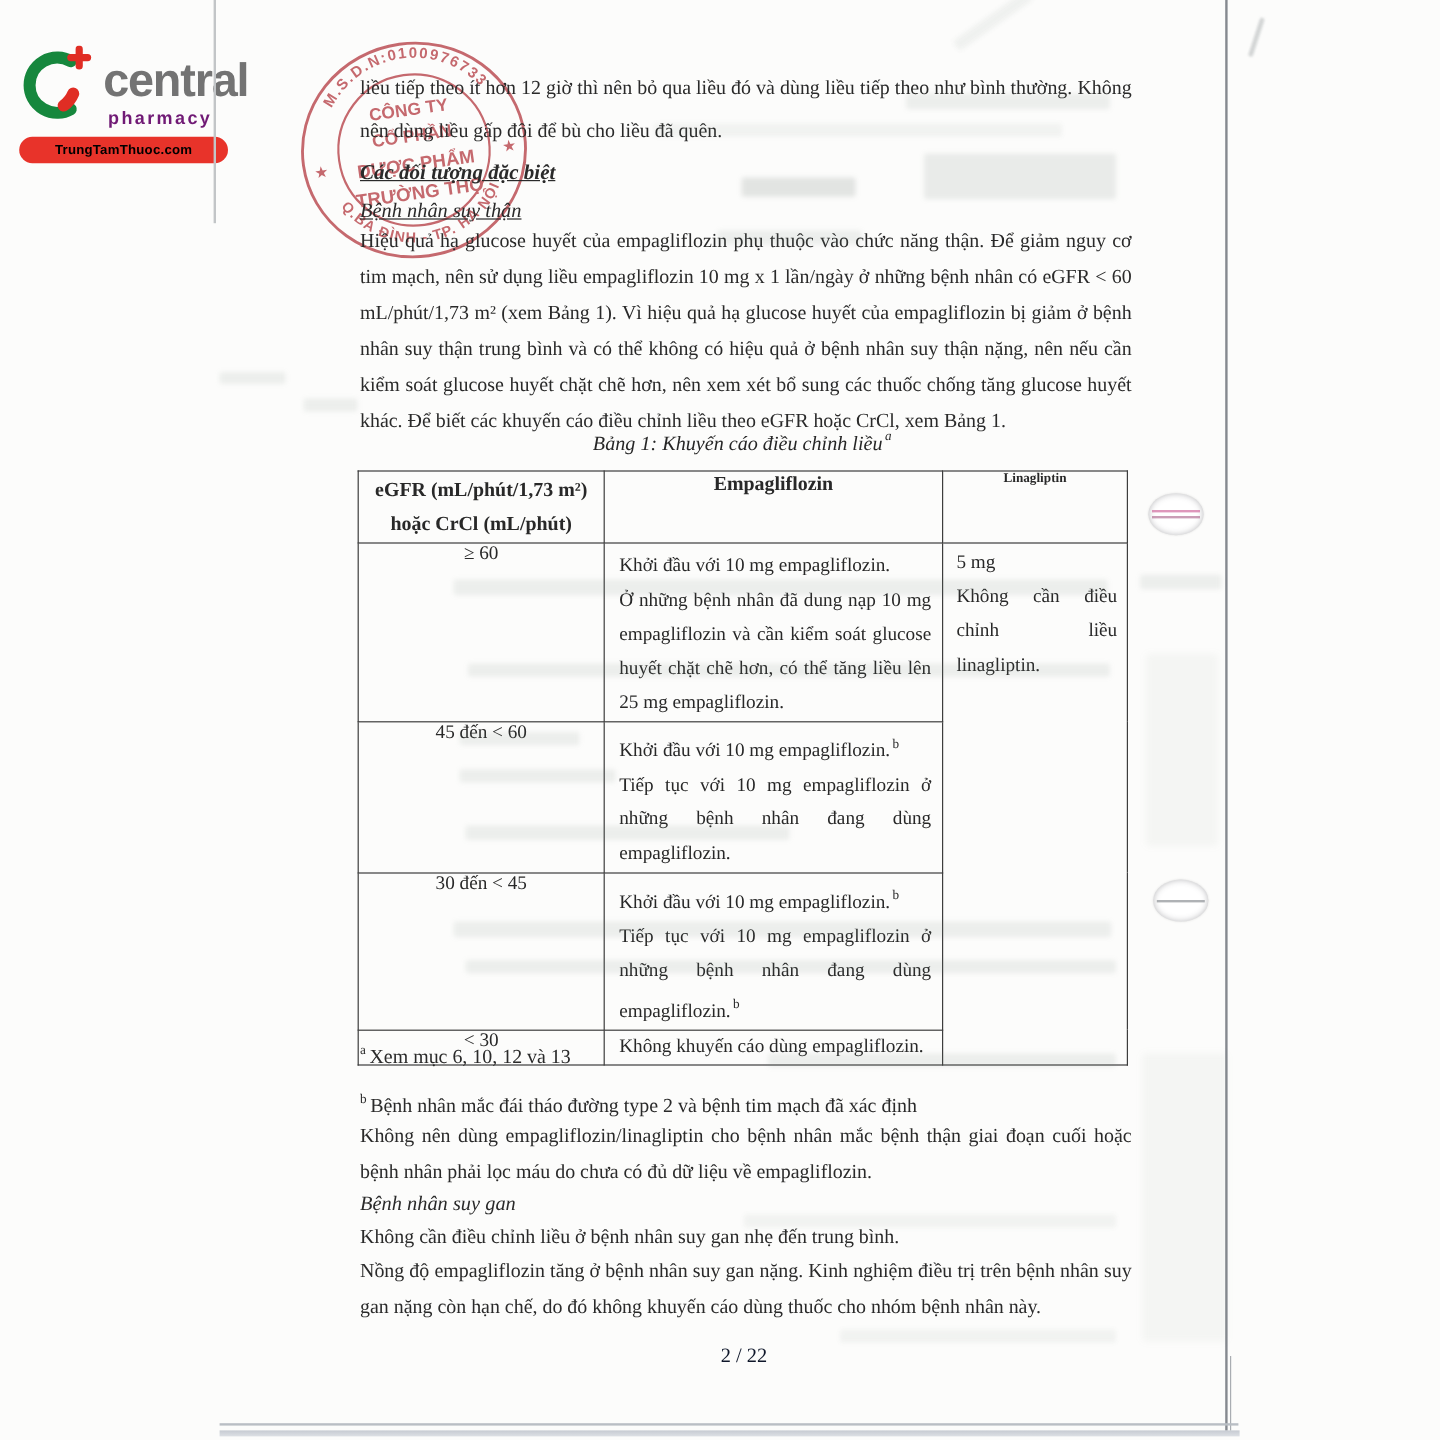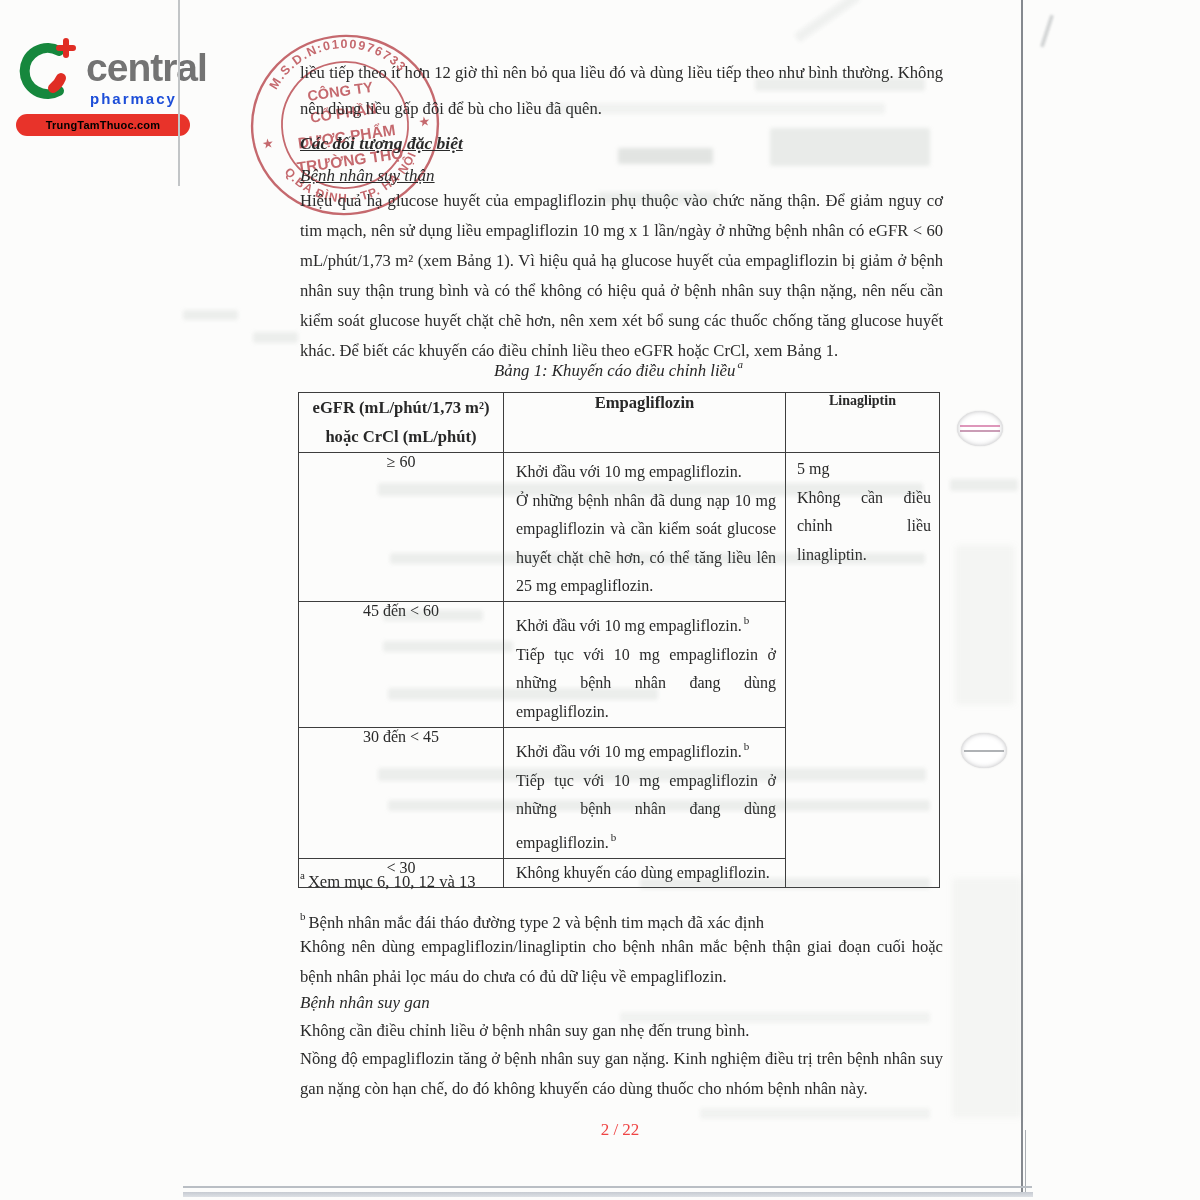--- a/index.html
+++ b/index.html
@@ -6,54 +6,54 @@
   html,body { background:#ffffff; }
   .stage{
     position:relative; width:1200px; height:1200px; overflow:hidden;
     background:#fcfcfb; color:#262626;
     font-family:"Liberation Serif","DejaVu Serif",serif;
   }
   
   .logo-word{ position:absolute; left:86px; top:46px; font-family:"Liberation Sans","DejaVu Sans",sans-serif;
     font-weight:bold; font-size:39px; letter-spacing:-1px; color:#737373; }
   .logo-sub{ position:absolute; left:90px; top:90px; font-family:"Liberation Sans","DejaVu Sans",sans-serif;
-    font-weight:bold; font-size:15px; letter-spacing:2px; color:#1d4ed8; }
+    font-weight:bold; font-size:15px; letter-spacing:2px; color:#701a75; }
   .badge{ position:absolute; left:16px; top:114px; width:174px; height:22px; background:#e8332a;
     border-radius:11px; color:#000000; font-family:"Liberation Sans","DejaVu Sans",sans-serif;
     font-weight:bold; font-size:11px; line-height:22px; text-align:center; letter-spacing:0.2px; }
   .logo-icon{ position:absolute; left:14px; top:38px; }
   
   .tx{ position:absolute; left:300px; width:643px; font-size:16.6px; line-height:30px; color:#2a2a2a; }
   .just{ text-align:justify; }
   .jall{ text-align:justify; text-align-last:justify; }
   .h-special{ font-weight:bold; font-style:italic; text-decoration:underline; font-size:17.5px; }
   .h-renal{ font-style:italic; text-decoration:underline; font-size:17px; }
   .h-hepatic{ font-style:italic; font-size:17px; }
   .caption{ position:absolute; left:298px; top:359px; width:641px; text-align:center;
     font-style:italic; font-size:16.8px; }
   sup.mk{ font-size:11px; position:relative; top:-1px; margin-left:2px; }
   
   table.dose{ position:absolute; left:298px; top:392px; width:641px; border-collapse:collapse;
     table-layout:fixed; font-size:16px; color:#282828; }
   table.dose td, table.dose th{ border:1.6px solid #3d3d3d; vertical-align:top; }
   th.c1h{ width:205px; font-size:16.6px; line-height:29px; vertical-align:middle; text-align:center; font-weight:bold; }
   th.c2h{ width:282px; vertical-align:middle; text-align:center; font-size:16.6px; font-weight:bold; }
-  th.c3h{ width:154px; vertical-align:middle; text-align:center; font-size:14px; font-weight:bold; }
+  th.c3h{ width:154px; vertical-align:middle; text-align:center; font-size:11px; font-weight:bold; }
   td.egfr{ text-align:center; vertical-align:middle; font-size:16px; }
   td.empa{ padding:5px 9px 0 12px; line-height:28.6px; text-align:justify; }
   td.lina{ padding:2px 8px 0 11px; line-height:28.6px; }
   td.lina .note{ text-align:justify; }
   
   .vline,.hline{ position:absolute; }
   .hole{ position:absolute; width:46px; height:35px; border-radius:50%; background:#ffffff;
     box-shadow: inset 0 0 5px rgba(60,60,70,.35), 0 0 2px rgba(0,0,0,.12); }
   .hole .bar{ position:absolute; left:3px; right:3px; height:2px; }
   .sm{ position:absolute; background:rgba(112,128,114,.11); filter:blur(2px); border-radius:2px; }
   .smv{ position:absolute; background:rgba(112,128,120,.06); filter:blur(3px); border-radius:3px; }
-  .footer-page{ position:absolute; left:540px; top:1120px; width:160px; text-align:center; font-size:17px; color:#ef4444; }
+  .footer-page{ position:absolute; left:540px; top:1120px; width:160px; text-align:center; font-size:17px; color:#0f172a; }
   .stamp{ position:absolute; left:233px; top:28px; mix-blend-mode:multiply; opacity:.9; }
 </style>
 </head>
 <body>
 
 <div class="stage">
 
   <svg class="logo-icon" width="66" height="72" viewBox="0 0 66 72">
     <path d="M 45,13 A 23,23 0 1 0 45,53" fill="none" stroke="#16873d" stroke-width="10" stroke-linecap="round"></path>
     <path d="M 47,40 A 23,23 0 0 1 39,50" fill="none" stroke="#e02d24" stroke-width="10" stroke-linecap="round"></path>

